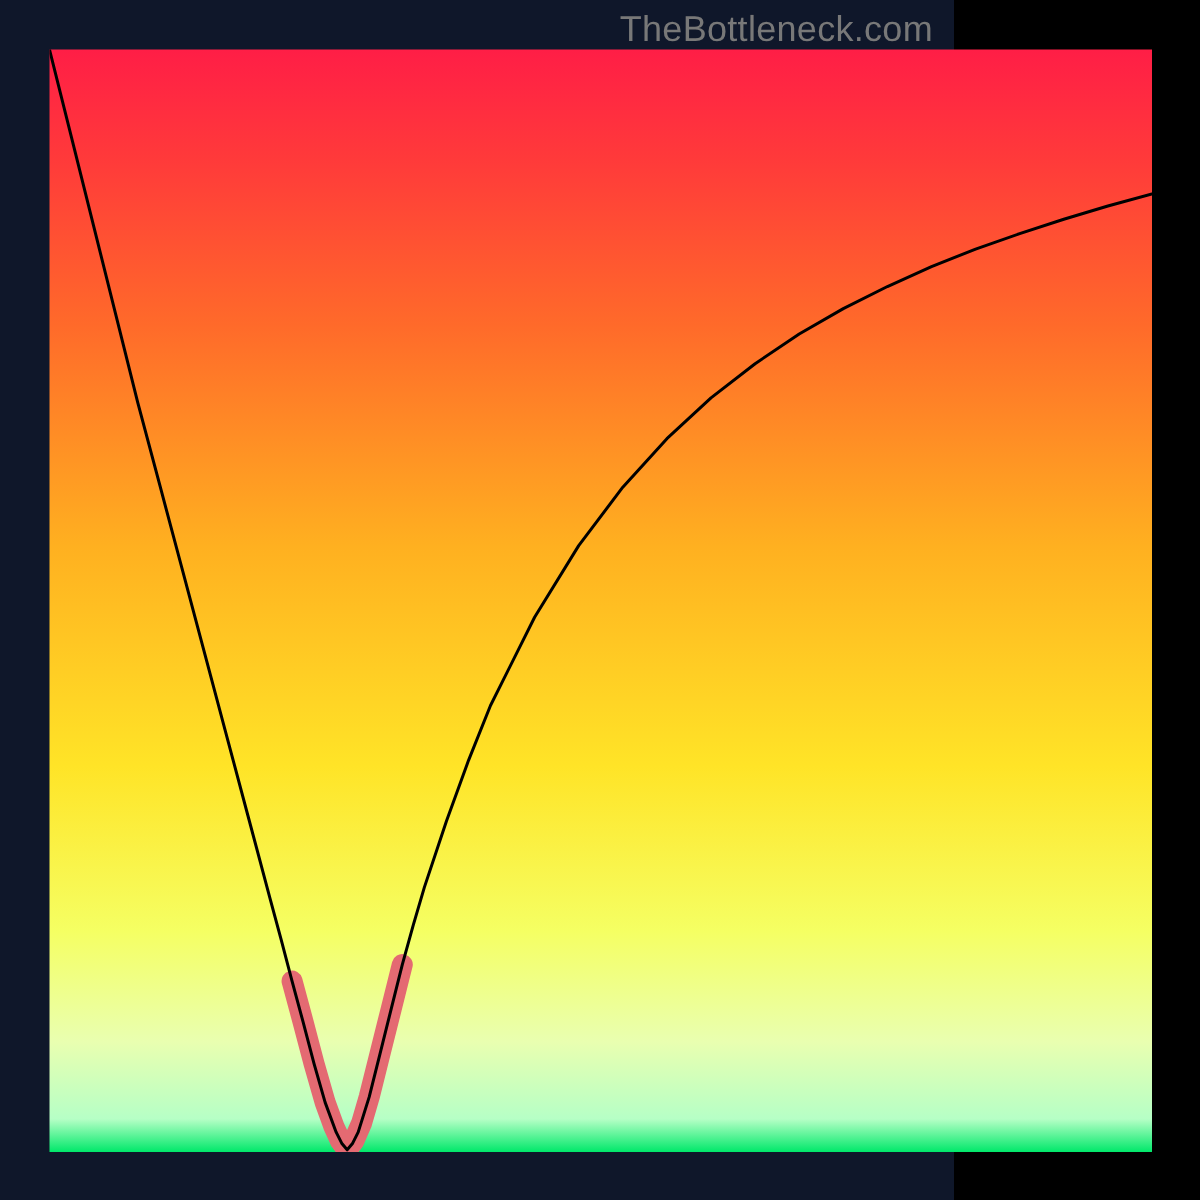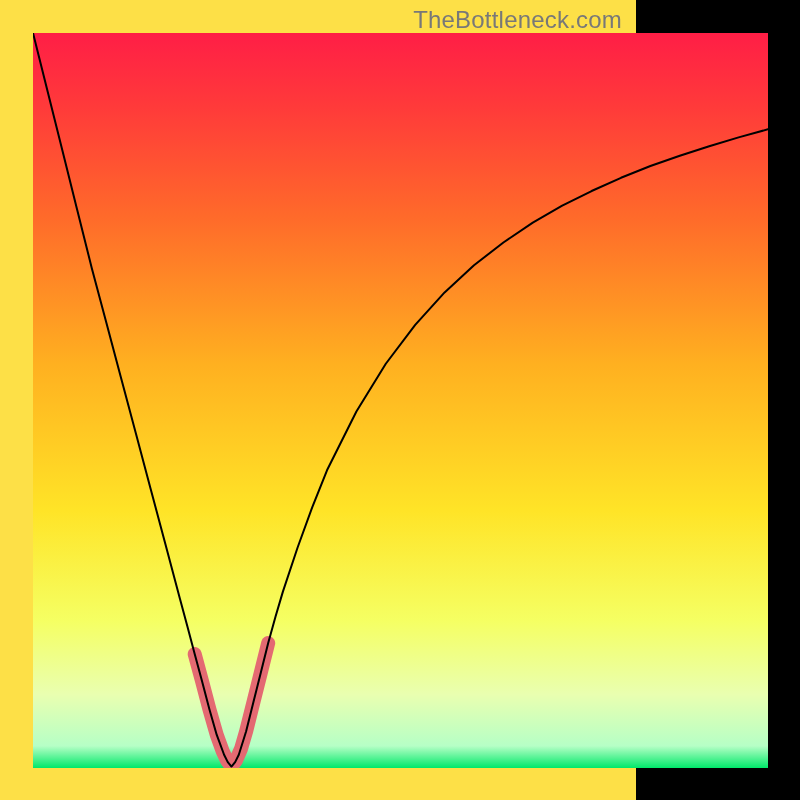--- a/index.html
+++ b/index.html
@@ -8,21 +8,21 @@
     width: 800px;
     height: 800px;
     background: #000;
     font-family: Arial, Helvetica, sans-serif;
     overflow: hidden;
   }
   .frame {
     position: relative;
     width: 636px;
     height: 800px;
-    background: #fde047;
+    background: #0f172a;
   }
   .watermark {
     position: absolute;
     top: 6px;
     right: 14px;
     color: #787878;
     font-size: 24px;
     font-weight: 500;
     letter-spacing: 0.2px;
     z-index: 5;

